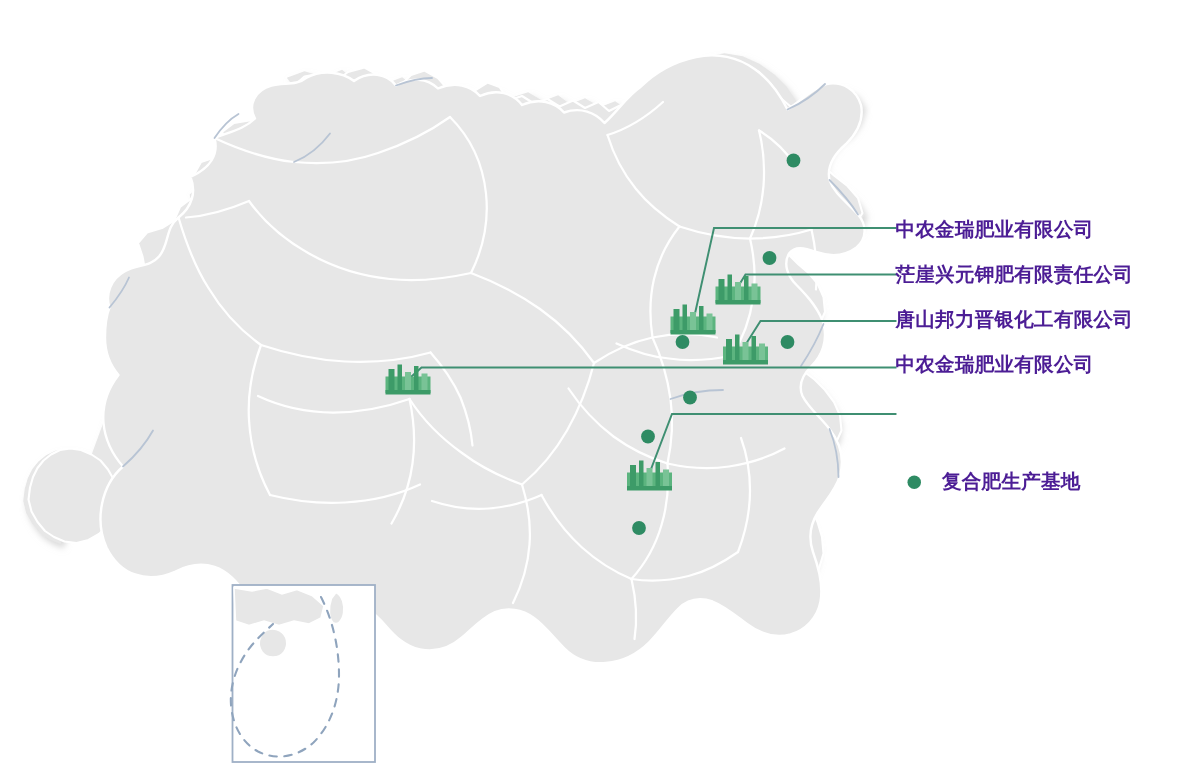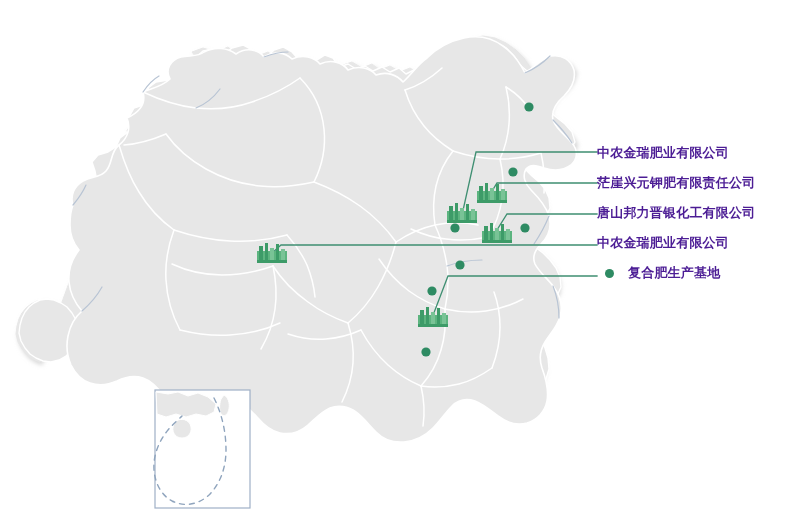--- a/index.html
+++ b/index.html
@@ -42,20 +42,21 @@
     white-space: nowrap;
     letter-spacing: 0.2px;
     font-weight: 600;
     font-family: "DejaVu Sans", "Liberation Sans", sans-serif;
   }
   .legend-key-row {
     height: 30px;
     display: flex;
     align-items: center;
     padding-left: 8px;
+    margin-top: 48px;
   }
   .legend-key-dot {
     width: 9px;
     height: 9px;
     border-radius: 50%;
     background: #2e8b63;
     margin-right: 14px;
     flex: 0 0 auto;
   }
 </style>

